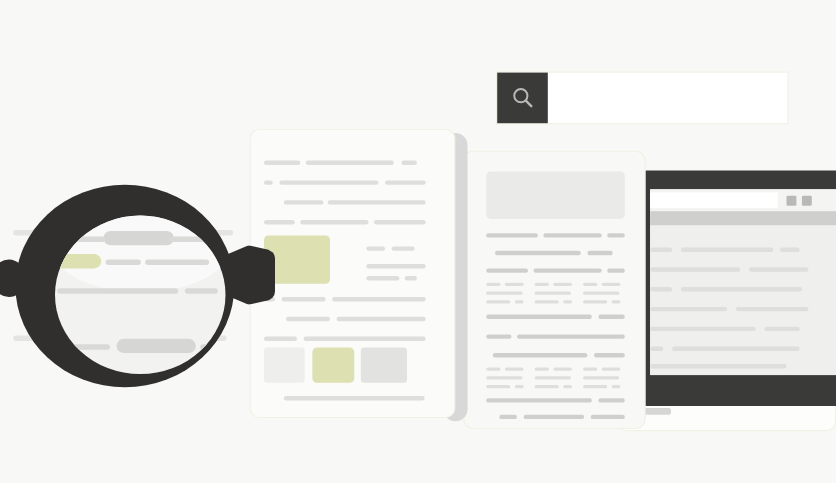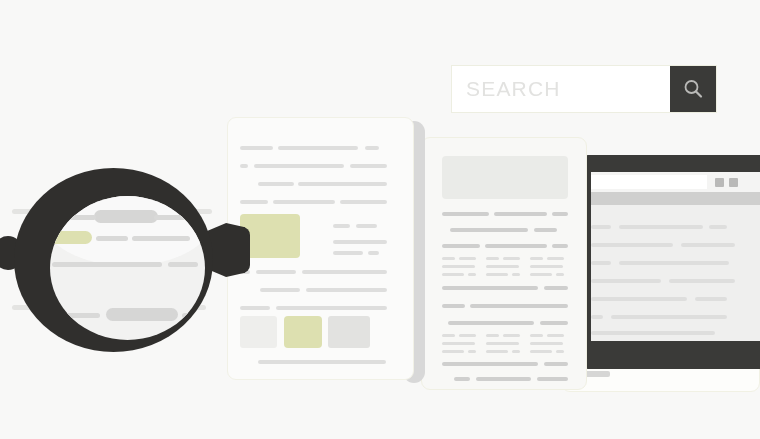--- a/index.html
+++ b/index.html
@@ -274,23 +274,20 @@
     background: #d6d6d5;
   }
   .mag-pill.green { background: #dde0b0; }
 </style>
 </head>
 <body>
 
 <div id="stage">
 
   <div id="search-bar">
-    <div id="search-input-area">
-      <span id="search-placeholder">SEARCH</span>
-    </div>
     <div id="search-button">
       <svg width="22" height="22" viewBox="0 0 22 22">
         <circle cx="9.5" cy="9" r="6" fill="none" stroke="#b9b9b7" stroke-width="1.8"></circle>
         <line x1="14" y1="13.5" x2="19" y2="18.5" stroke="#b9b9b7" stroke-width="2.2" stroke-linecap="round"></line>
       </svg>
     </div>
   </div>
 
   <div id="tablet-base">
     <div id="tablet-base-bar"></div>

